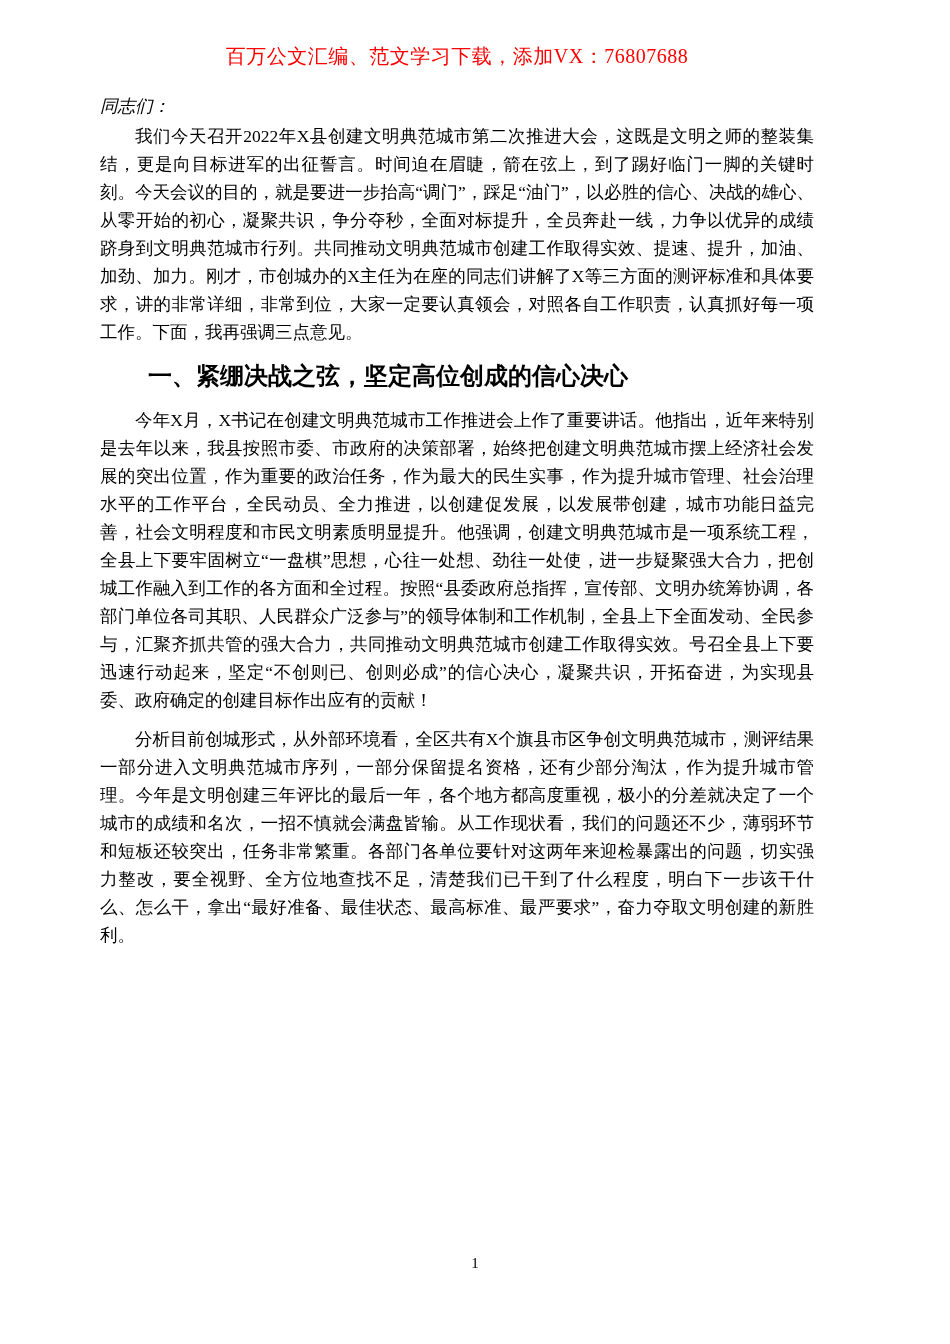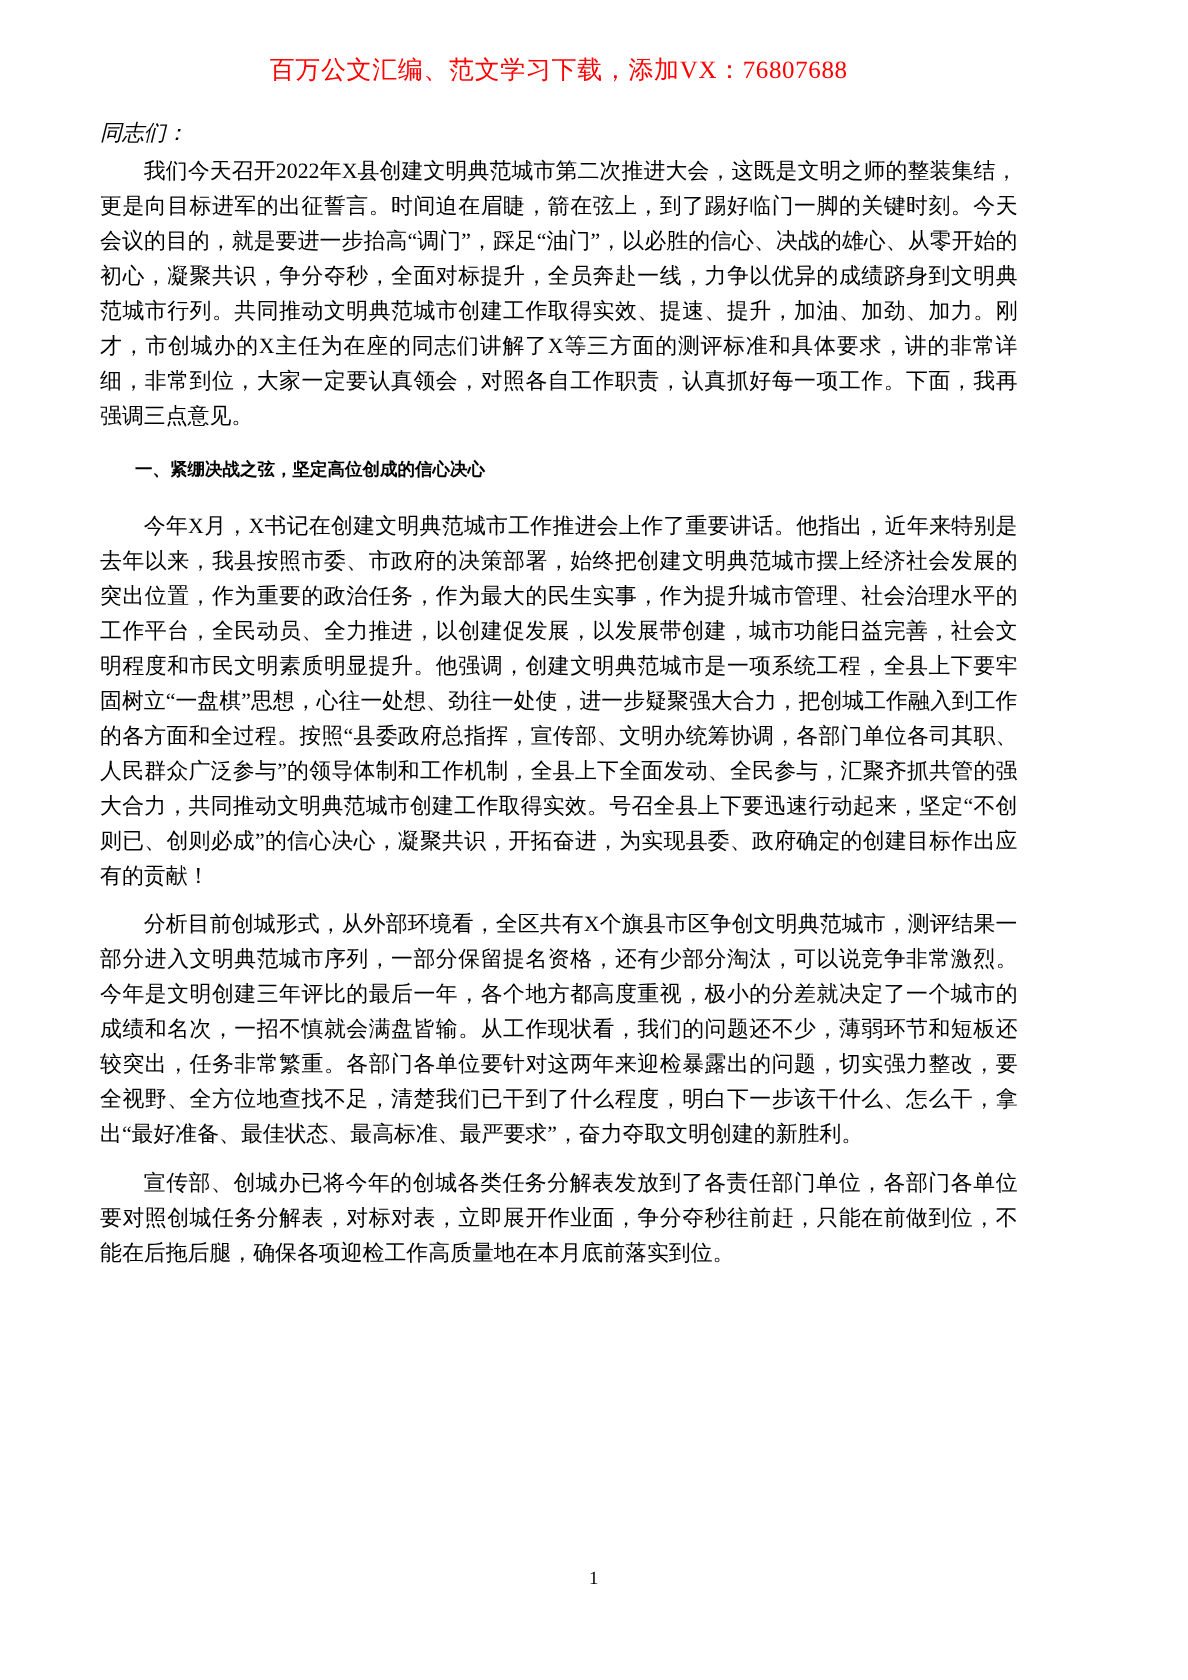--- a/index.html
+++ b/index.html
@@ -6,21 +6,21 @@
   html, body { background: #ffffff; }
   body { width: 950px; margin: 0 auto; }
 
   .page {
     position: relative;
     width: 950px;
     height: 1344px;
     background: #ffffff;
     color: #000000;
     font-family: "Liberation Serif", "DejaVu Serif", serif;
-    padding: 42px 136px 0 80px;
+    padding: 42px 136px 0 100px;
     overflow: hidden;
   }
 
   .banner {
     text-align: center;
     color: #ff0000;
     font-size: 20px;
     line-height: 28px;
     letter-spacing: 0.5px;
     margin-bottom: 22px;
@@ -42,21 +42,21 @@
 
   .para {
     text-indent: 2em;
     margin-bottom: 11px;
   }
 
   .heading {
     font-weight: bold;
     text-indent: 2em;
     margin: 16px 0 16px 0;
-    font-size: 14px;
+    font-size: 24px;
     font-family: "DejaVu Sans", "Liberation Sans", sans-serif;
   }
 
   .footer {
     position: absolute;
     left: 0;
     right: 0;
     bottom: 72px;
     text-align: center;
   }
@@ -79,24 +79,23 @@
   <div class="content">
 
     <p class="salutation">同志们：</p>
 
     <p class="para">我们今天召开2022年X县创建文明典范城市第二次推进大会，这既是文明之师的整装集结，更是向目标进军的出征誓言。时间迫在眉睫，箭在弦上，到了踢好临门一脚的关键时刻。今天会议的目的，就是要进一步抬高“调门”，踩足“油门”，以必胜的信心、决战的雄心、从零开始的初心，凝聚共识，争分夺秒，全面对标提升，全员奔赴一线，力争以优异的成绩跻身到文明典范城市行列。共同推动文明典范城市创建工作取得实效、提速、提升，加油、加劲、加力。刚才，市创城办的X主任为在座的同志们讲解了X等三方面的测评标准和具体要求，讲的非常详细，非常到位，大家一定要认真领会，对照各自工作职责，认真抓好每一项工作。下面，我再强调三点意见。</p>
 
     <p class="heading">一、紧绷决战之弦，坚定高位创成的信心决心</p>
 
     <p class="para">今年X月，X书记在创建文明典范城市工作推进会上作了重要讲话。他指出，近年来特别是去年以来，我县按照市委、市政府的决策部署，始终把创建文明典范城市摆上经济社会发展的突出位置，作为重要的政治任务，作为最大的民生实事，作为提升城市管理、社会治理水平的工作平台，全民动员、全力推进，以创建促发展，以发展带创建，城市功能日益完善，社会文明程度和市民文明素质明显提升。他强调，创建文明典范城市是一项系统工程，全县上下要牢固树立“一盘棋”思想，心往一处想、劲往一处使，进一步疑聚强大合力，把创城工作融入到工作的各方面和全过程。按照“县委政府总指挥，宣传部、文明办统筹协调，各部门单位各司其职、人民群众广泛参与”的领导体制和工作机制，全县上下全面发动、全民参与，汇聚齐抓共管的强大合力，共同推动文明典范城市创建工作取得实效。号召全县上下要迅速行动起来，坚定“不创则已、创则必成”的信心决心，凝聚共识，开拓奋进，为实现县委、政府确定的创建目标作出应有的贡献！</p>
 
-    <p class="para">分析目前创城形式，从外部环境看，全区共有X个旗县市区争创文明典范城市，测评结果一部分进入文明典范城市序列，一部分保留提名资格，还有少部分淘汰，可以说竞争非常激烈。今年是文明创建三年评比的最后一年，各个地方都高度重视，极小的分差就决定了一个城市的成绩和名次，一招不慎就会满盘皆输。从工作现状看，我们的问题还不少，薄弱环节和短板还较突出，任务非常繁重。各部门各单位要针对这两年来迎检暴露出的问题，切实强力整改，要全视野、全方位地查找不足，清楚我们已干到了什么程度，明白下一步该干什么、怎么干，拿出“最好准备、最佳状态、最高标准、最严要求”，奋力夺取文明创建的新胜利。</p>
+    <p class="para">分析目前创城形式，从外部环境看，全区共有X个旗县市区争创文明典范城市，测评结果一部分进入文明典范城市序列，一部分保留提名资格，还有少部分淘汰，作为提升城市管理。今年是文明创建三年评比的最后一年，各个地方都高度重视，极小的分差就决定了一个城市的成绩和名次，一招不慎就会满盘皆输。从工作现状看，我们的问题还不少，薄弱环节和短板还较突出，任务非常繁重。各部门各单位要针对这两年来迎检暴露出的问题，切实强力整改，要全视野、全方位地查找不足，清楚我们已干到了什么程度，明白下一步该干什么、怎么干，拿出“最好准备、最佳状态、最高标准、最严要求”，奋力夺取文明创建的新胜利。</p>
 
 
-    <p class="para">宣传部、创城办已将今年的创城各类任务分解表发放到了各责任部门单位，各部门各单位要对照创城任务分解表，对标对表，立即展开作业面，争分夺秒往前赶，只能在前做到位，不能在后拖后腿，确保各项迎检工作高质量地在本月底前落实到位。</p>
 
   </div>
 
   <div class="footer">
     <span class="page-number">1</span>
   </div>
 
 </div>
 
 </body></html>

